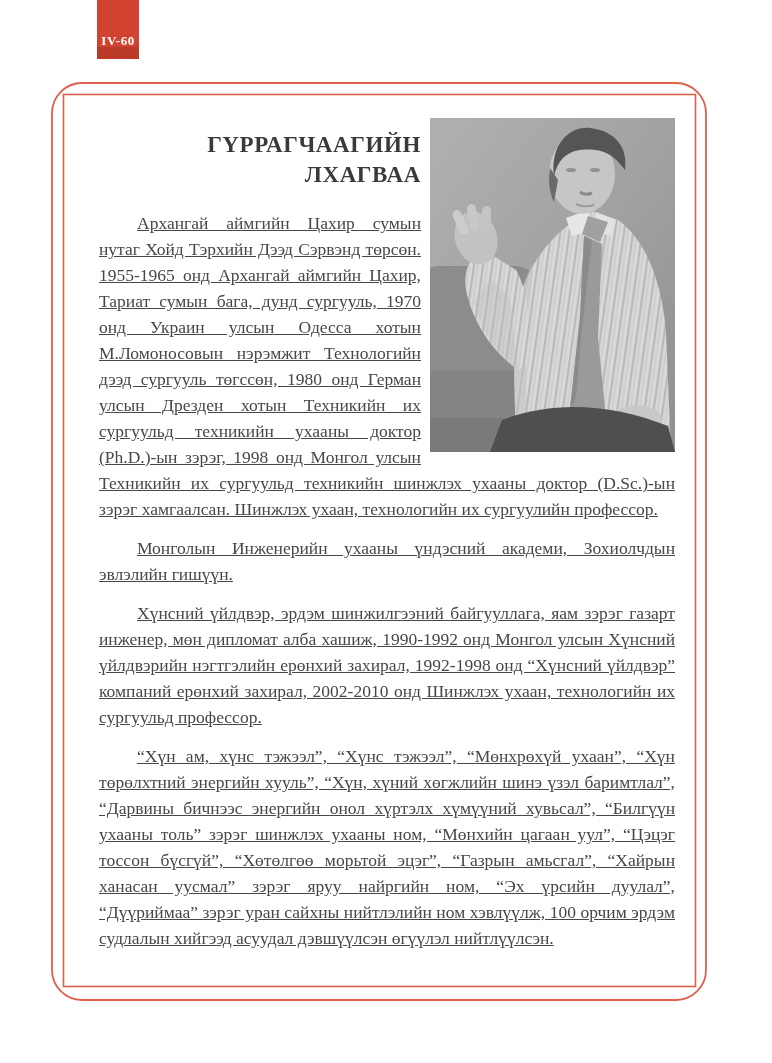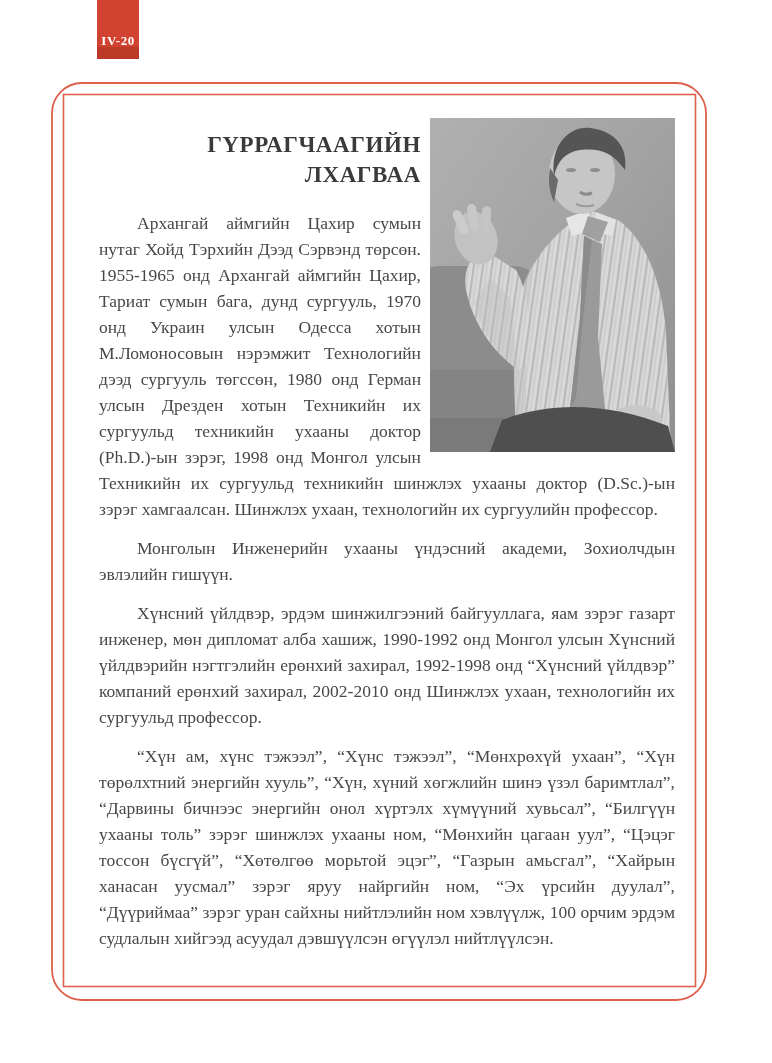--- a/index.html
+++ b/index.html
@@ -46,29 +46,30 @@
   .article-title{
     font-size:23px;line-height:30px;font-weight:bold;
     color:var(--title-color);
     text-align:right;
     letter-spacing:0.6px;
     margin:16px 0 20px 0;
   }
   .para{
     margin:0 0 13px 0;
     text-indent:38px;
+    text-decoration:underline;
   }
 </style>
 </head>
 <body>
 
 <div class="page">
 
   <div class="chapter-tab">
-    <span>IV-20</span>
+    <span>IV-60</span>
   </div>
 
   <svg class="frame" viewBox="0 0 772 1063">
     <rect x="63.5" y="94.5" width="632" height="892" fill="none" style="stroke:var(--frame-red,#dd604c);stroke-width:1.6"></rect>
     <path d="M 82 83 L 676 83 A 30 30 0 0 1 706 113
              L 706 970 A 30 30 0 0 1 676 1000
              L 82 1000 A 30 30 0 0 1 52 970
              L 52 113 A 30 30 0 0 1 82 83 Z" fill="none" style="stroke:var(--frame-red,#dd604c);stroke-width:1.8"></path>
   </svg>
 

